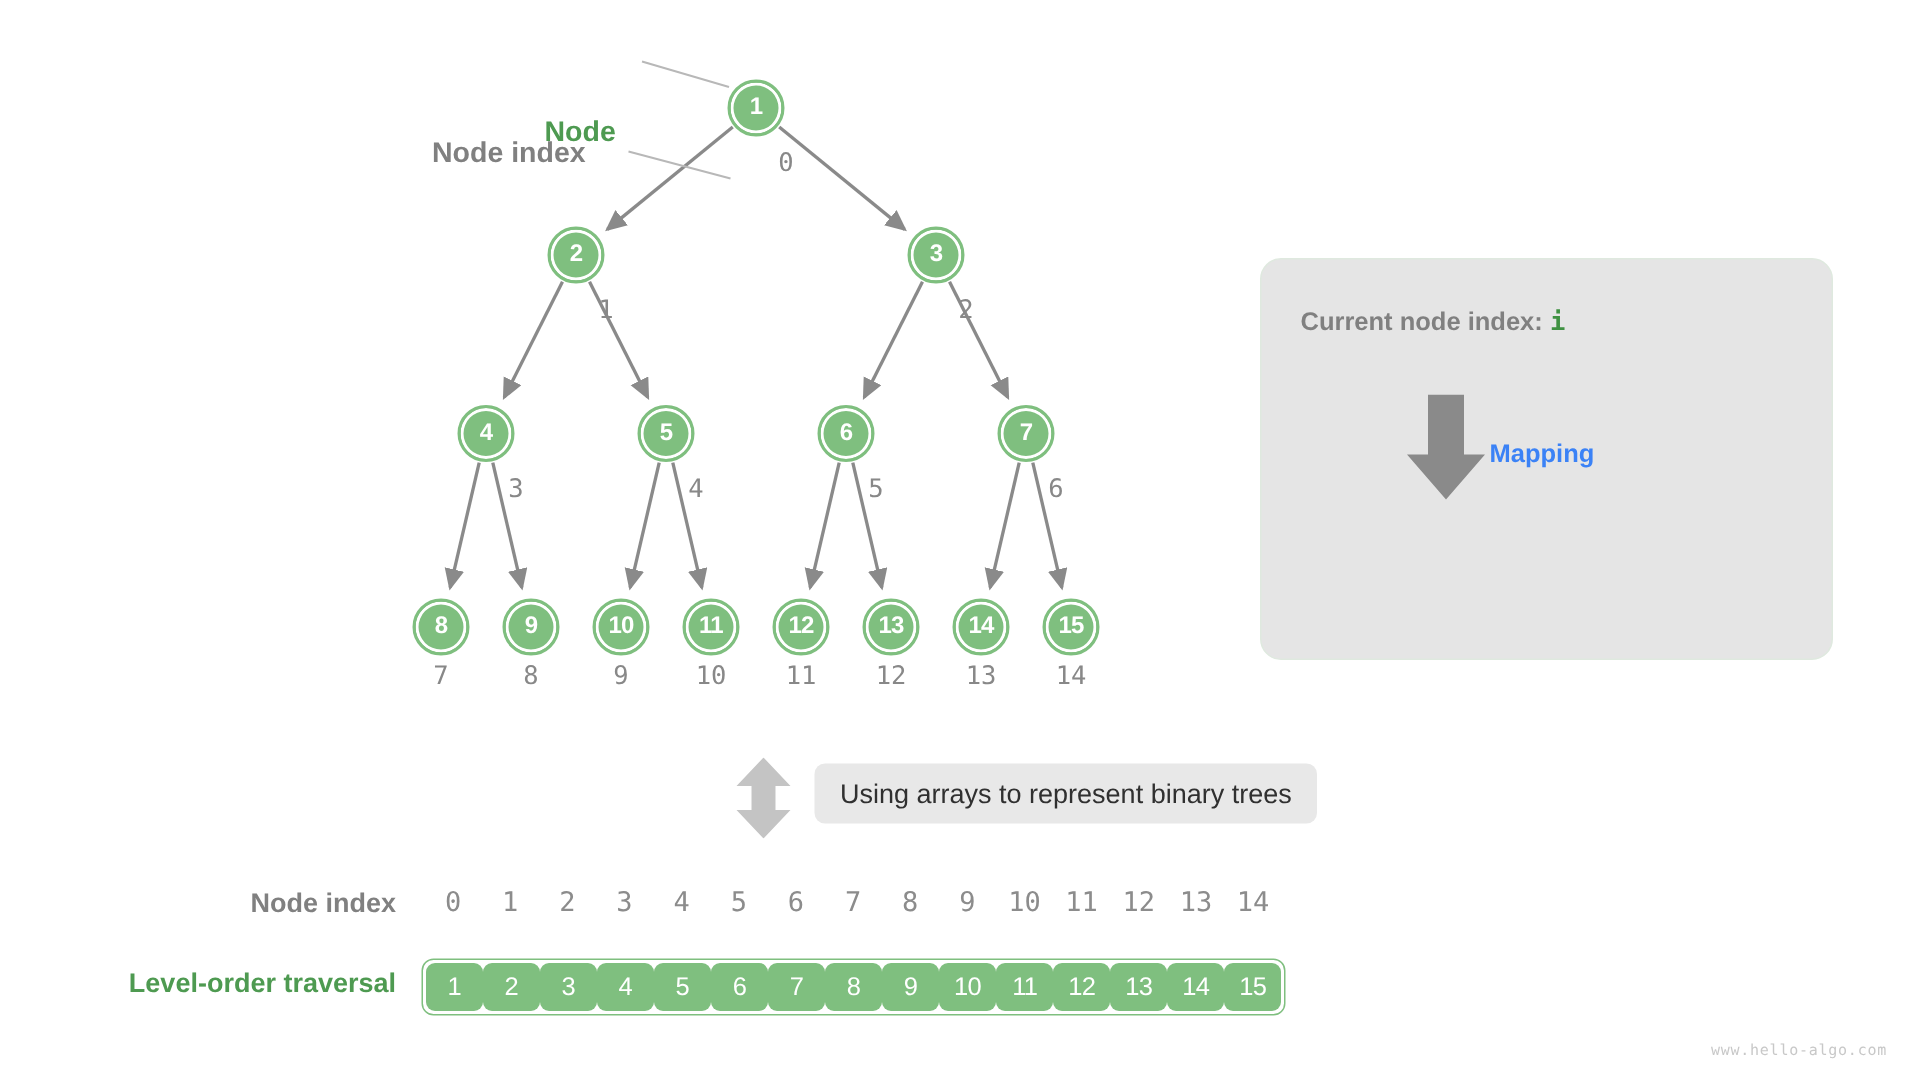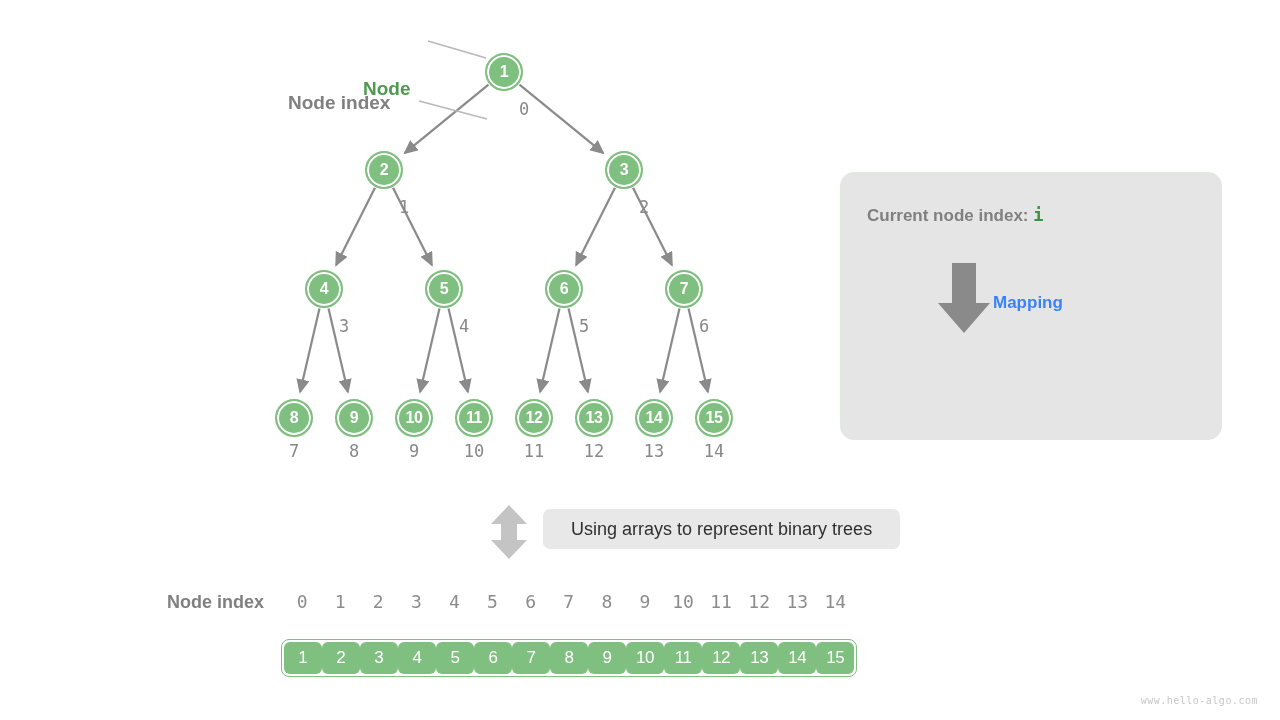--- a/index.html
+++ b/index.html
@@ -102,21 +102,21 @@
 
   
   #pill {
     position: absolute;
     left: 543px; top: 509px;
     height: 40px;
     background: #e8e8e8;
     border-radius: 7px;
     display: flex;
     align-items: center;
-    padding: 0 28px;
+    padding: 0 17px;
     color: #303030;
     font-size: 18px;
     box-sizing: border-box;
   }
 
   
   #row-index-label {
     position: absolute;
     left: 0px; top: 592px;
     width: 264px;
@@ -284,20 +284,21 @@
       <div class="index-cell">7</div>
       <div class="index-cell">8</div>
       <div class="index-cell">9</div>
       <div class="index-cell">10</div>
       <div class="index-cell">11</div>
       <div class="index-cell">12</div>
       <div class="index-cell">13</div>
       <div class="index-cell">14</div>
     </div>
 
+  <div id="row-traversal-label">Level-order traversal</div>
   <div id="array-outer">
       <div class="array-cell">1</div>
       <div class="array-cell">2</div>
       <div class="array-cell">3</div>
       <div class="array-cell">4</div>
       <div class="array-cell">5</div>
       <div class="array-cell">6</div>
       <div class="array-cell">7</div>
       <div class="array-cell">8</div>
       <div class="array-cell">9</div>

